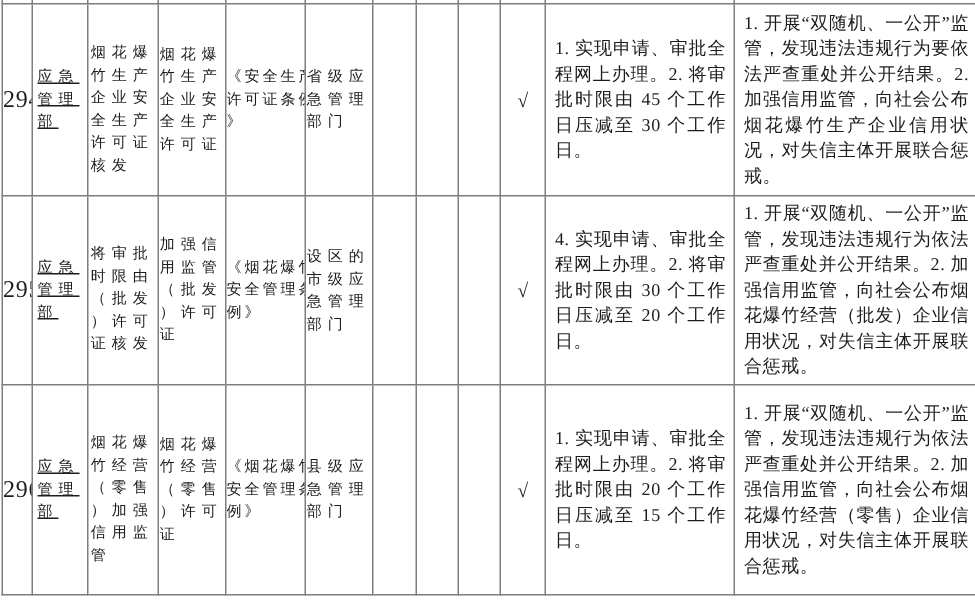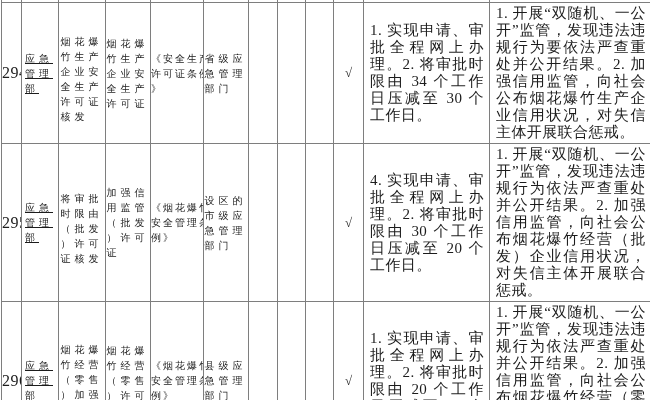--- a/index.html
+++ b/index.html
@@ -42,21 +42,21 @@
   .w-dept  { width: 30px; letter-spacing: 4px; text-decoration: underline; }
   .w-item  { width: 43px; letter-spacing: 4px; margin-top: 12px; }
   .w-cert  { width: 43px; letter-spacing: 4px; }
   .w-basis { width: 68px; letter-spacing: 2px; }
   .w-auth  { width: 43px; letter-spacing: 4px; }
 
   td.c-check { text-align: center; font-size: 13px; color: #2a2a2a; }
 
   td.c-measure .txt, td.c-super .txt {
     padding: 2px 5px 2px 6px;
-    font-size: 15px;
+    font-size: 12px;
     line-height: 17px;
     text-align: justify;
     text-justify: inter-character;
     letter-spacing: 0.4px;
   }
 </style>
 </head>
 <body>
 
 <div class="page">
@@ -107,21 +107,21 @@
             <div class="inner w-basis">《安全生产许可证条例》</div>
           </td>
       <td>
             <div class="inner w-auth">省级应急管理部门</div>
           </td>
       <td></td>
       <td></td>
       <td></td>
       <td class="c-check">√</td>
       <td class="c-measure">
-            <div class="txt">1. 实现申请、审批全程网上办理。2. 将审批时限由 34 个工作日压减至 30 个工作日。</div>
+            <div class="txt">1. 实现申请、审批全程网上办理。2. 将审批时限由 45 个工作日压减至 30 个工作日。</div>
           </td>
       <td class="c-super">
             <div class="txt">1. 开展“双随机、一公开”监管，发现违法违规行为要依法严查重处并公开结果。2. 加强信用监管，向社会公布烟花爆竹生产企业信用状况，对失信主体开展联合惩戒。</div>
           </td>
     </tr>
 
     <tr class="row-b">
       <td class="c-num">295</td>
       <td>
             <div class="inner w-dept">应急管理部</div>

